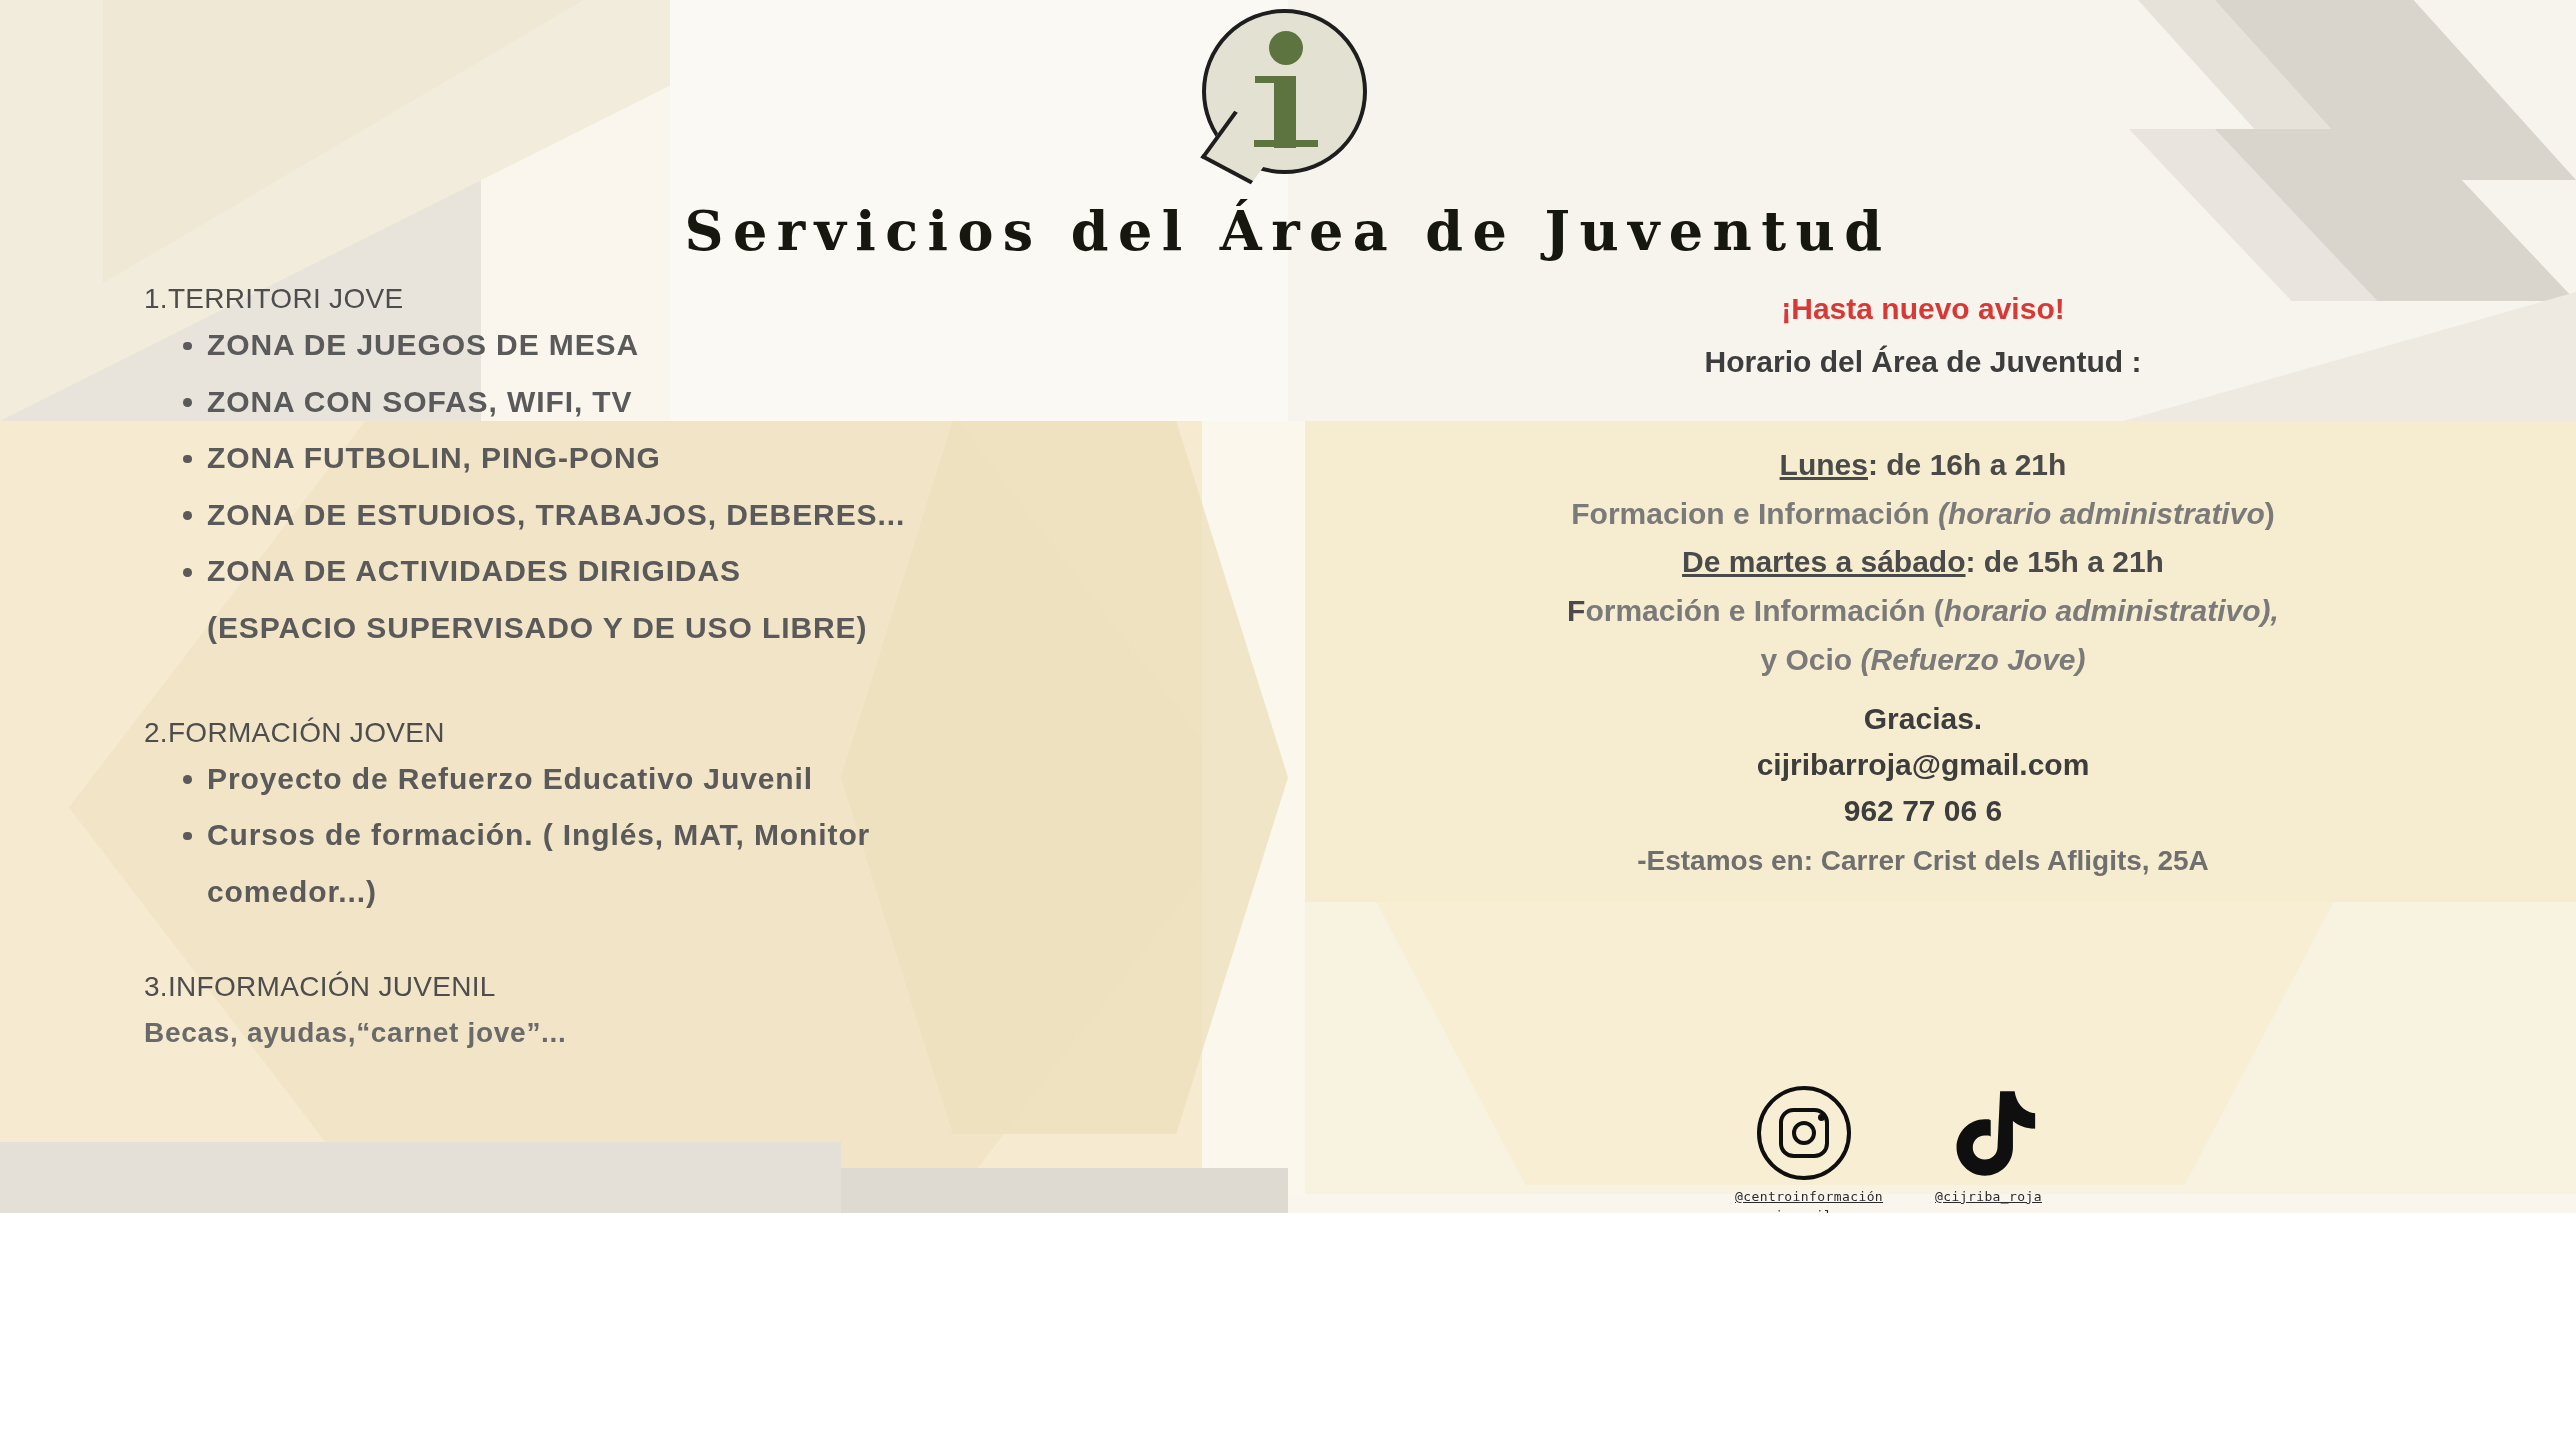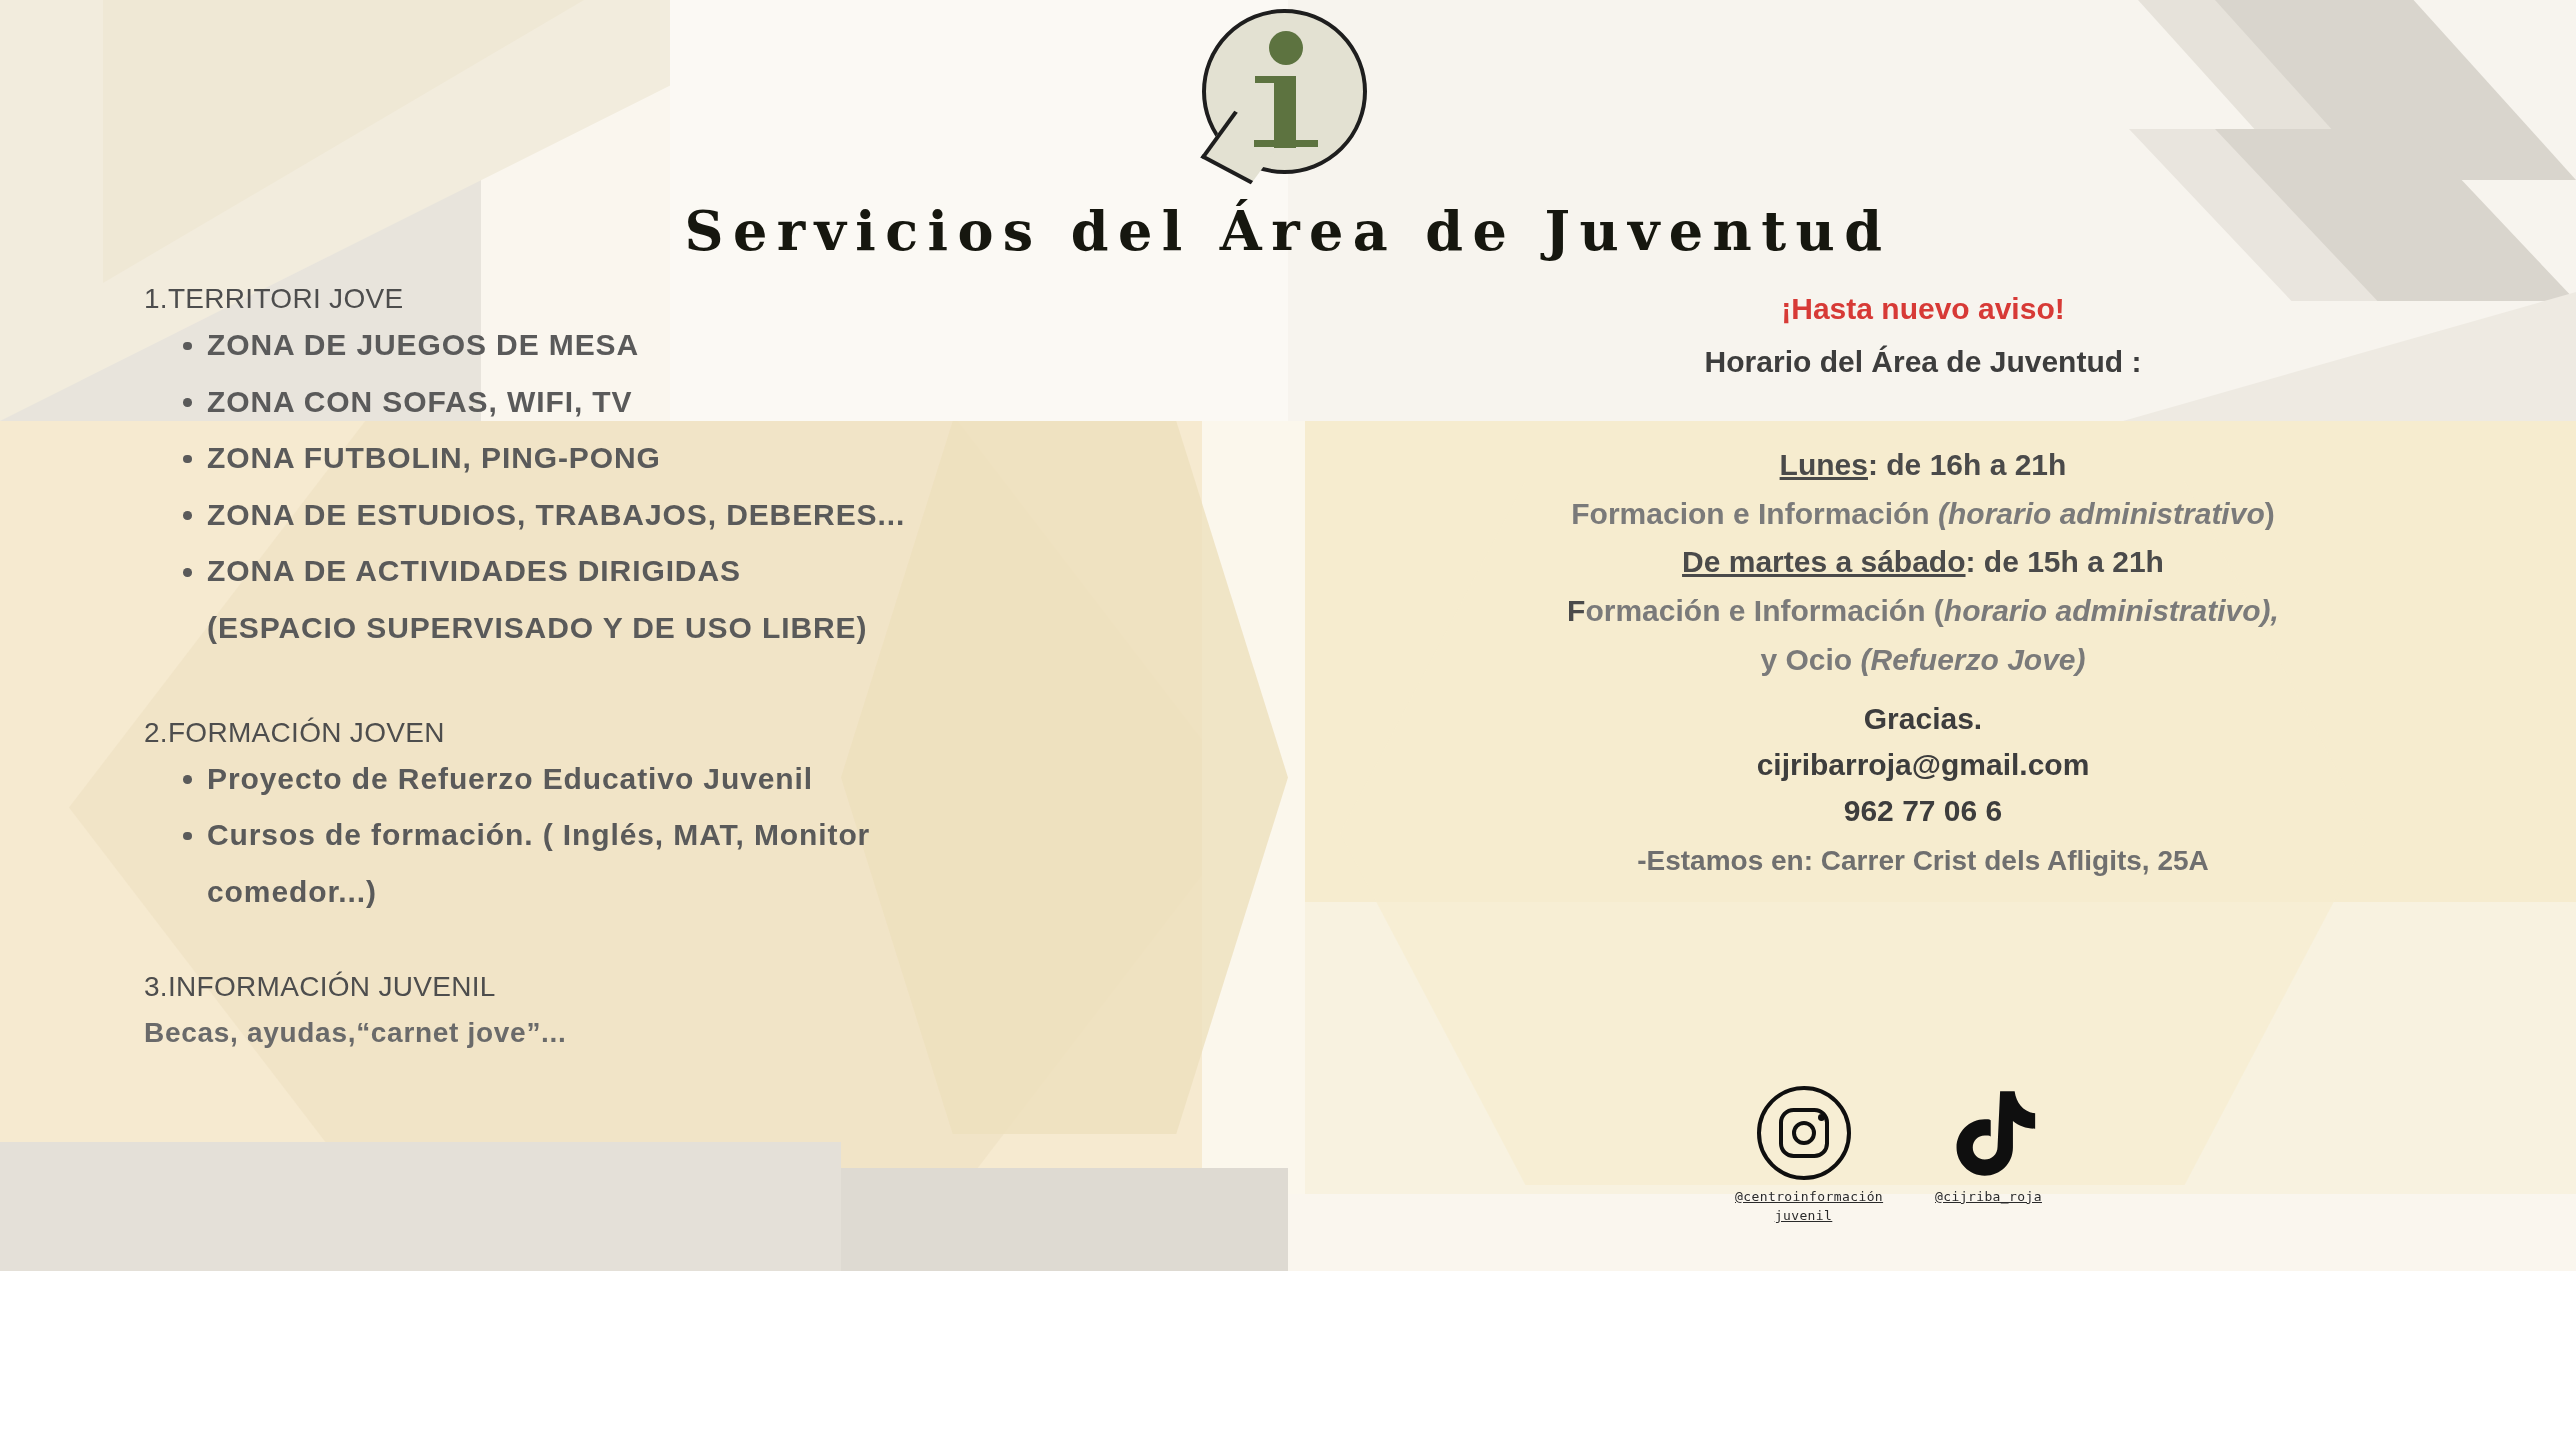--- a/index.html
+++ b/index.html
@@ -11,21 +11,21 @@
     width: 2576px;
     height: 1449px;
     font-family: "Liberation Sans", sans-serif;
     overflow: hidden;
     position: relative;
   }
 
   #poster {
     position: relative;
     width: 2576px;
-    height: 1449px;
+    height: 1213px;
     overflow: hidden;
     background: #bef264;
   }
 
   
   .bg-layer { position: absolute; inset: 0; overflow: hidden; }
 
   .bg-base {
     position: absolute;
     left: 0; top: 0; width: 2576px; height: 1271px;

